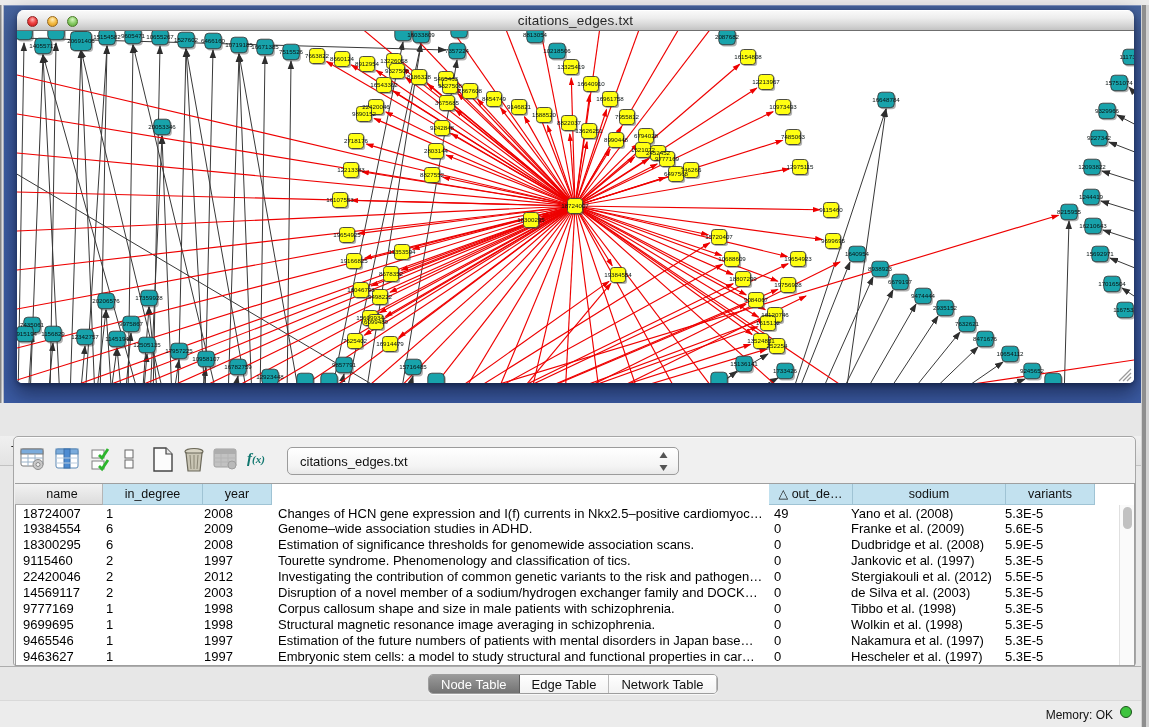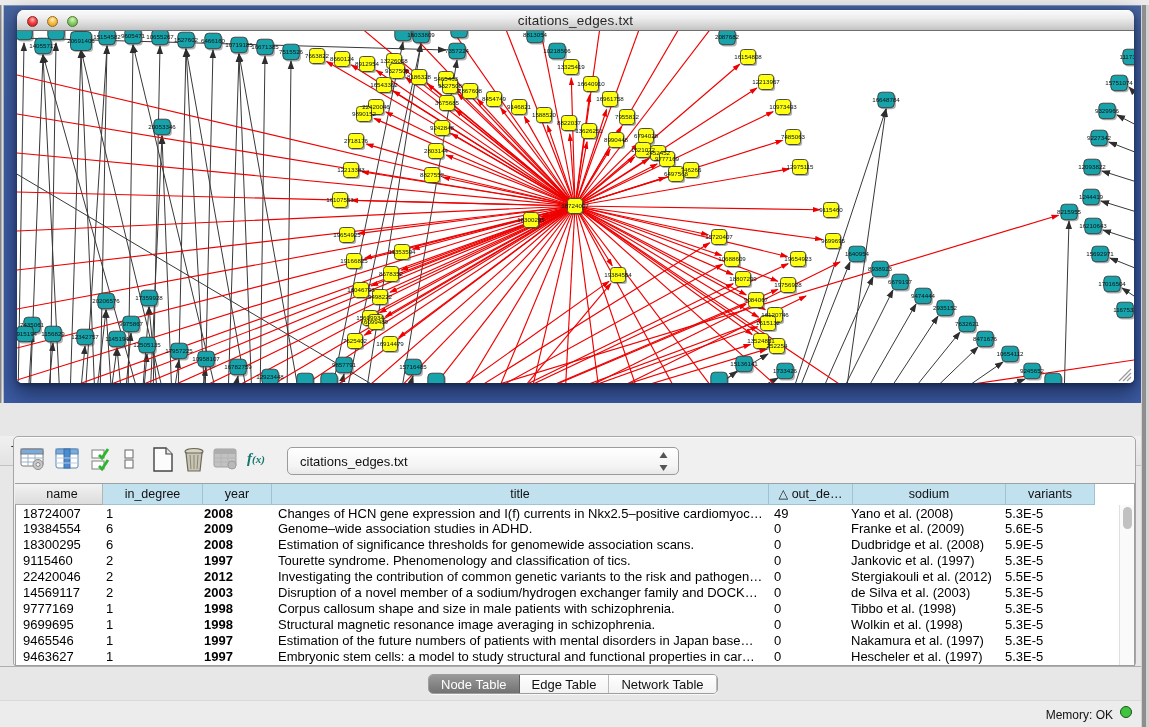--- a/index.html
+++ b/index.html
@@ -51,21 +51,21 @@
   border-right:1px solid #9fc3d4; border-bottom:1px solid #9fc3d4;
   font-size:12.5px; text-align:center; line-height:21px; color:#111; }
 #thead .hg { background:linear-gradient(180deg,#f2f2f2,#dcdcdc); border-right:1px solid #b5b5b5;
   border-bottom:1px solid #a8a8a8; }
 #gutter { position:absolute; left:15px; top:484px; width:7px; height:21px;
   background:linear-gradient(180deg,#f2f2f2,#dcdcdc); border-bottom:1px solid #a8a8a8; }
 .row { position:absolute; left:15px; width:1104px; height:15.9px; font-size:13px; color:#000; }
 .row span { position:absolute; top:0.5px; white-space:nowrap; overflow:hidden; }
 .c0 { left:8px;  width:79px; }
 .c1 { left:91px; width:96px; }
-.c2 { left:189px; width:74px;font-weight:bold; }
+.c2 { left:189px; width:74px; }
 .c3 { left:263px; width:492px; }
 .c4 { left:759px; width:80px; }
 .c5 { left:836px; width:150px; }
 .c6 { left:990px; width:100px; }
 #vscroll { position:absolute; left:1119px; top:505px; width:15px; height:160px;
   background:#fafafa; border-left:1px solid #e0e0e0; }
 #vthumb { position:absolute; left:3px; top:2px; width:9px; height:22px;
   background:#c1c1c1; border-radius:5px; }
 #tabs { position:absolute; left:428px; top:270px; height:20px; display:flex;
   border:1px solid #9d9d9d; border-radius:5px; overflow:hidden;
@@ -742,21 +742,20 @@
       <polygon points="4.5,20 8.5,14 0.5,14" fill="#555"></polygon>
     </svg>
   </div>
 </div>
 <div id="table"></div>
 <div id="gutter"></div>
 <div id="thead">
   <div class="h hg" style="left:7px; width:81px;">name</div>
   <div class="h" style="left:88px; width:100px;">in_degree</div>
   <div class="h" style="left:188px; width:69px;">year</div>
-  <div class="h" style="left:257px; width:497px;">title</div>
   <div class="h" style="left:754px; width:84px;">△ out_de…</div>
   <div class="h" style="left:838px; width:153px;">sodium</div>
   <div class="h" style="left:991px; width:89px;">variants</div>
 </div>
 <div class="row" style="top:505.0px">
       <span class="c0">18724007</span>
       <span class="c1">1</span>
       <span class="c2">2008</span>
       <span class="c3">Changes of HCN gene expression and I(f) currents in Nkx2.5–positive cardiomyoc…</span>
       <span class="c4">49</span>

